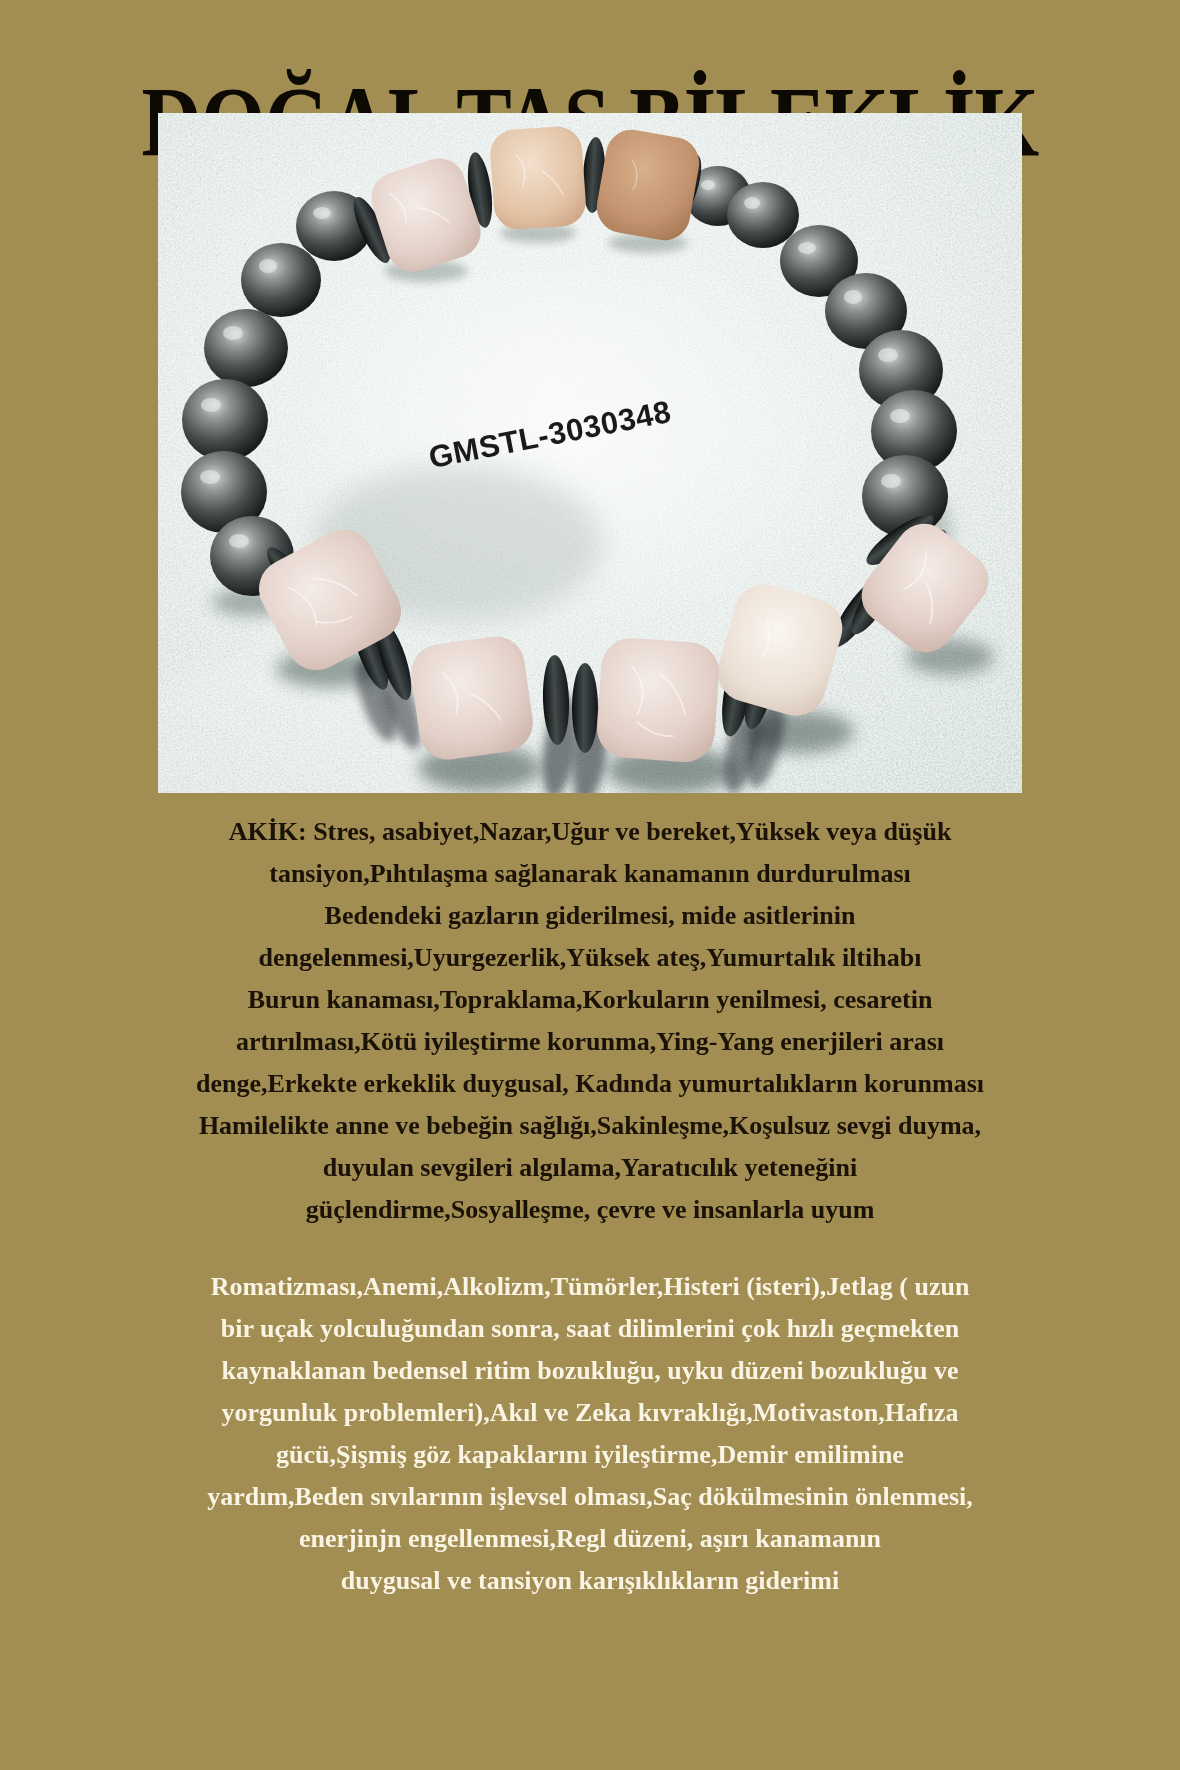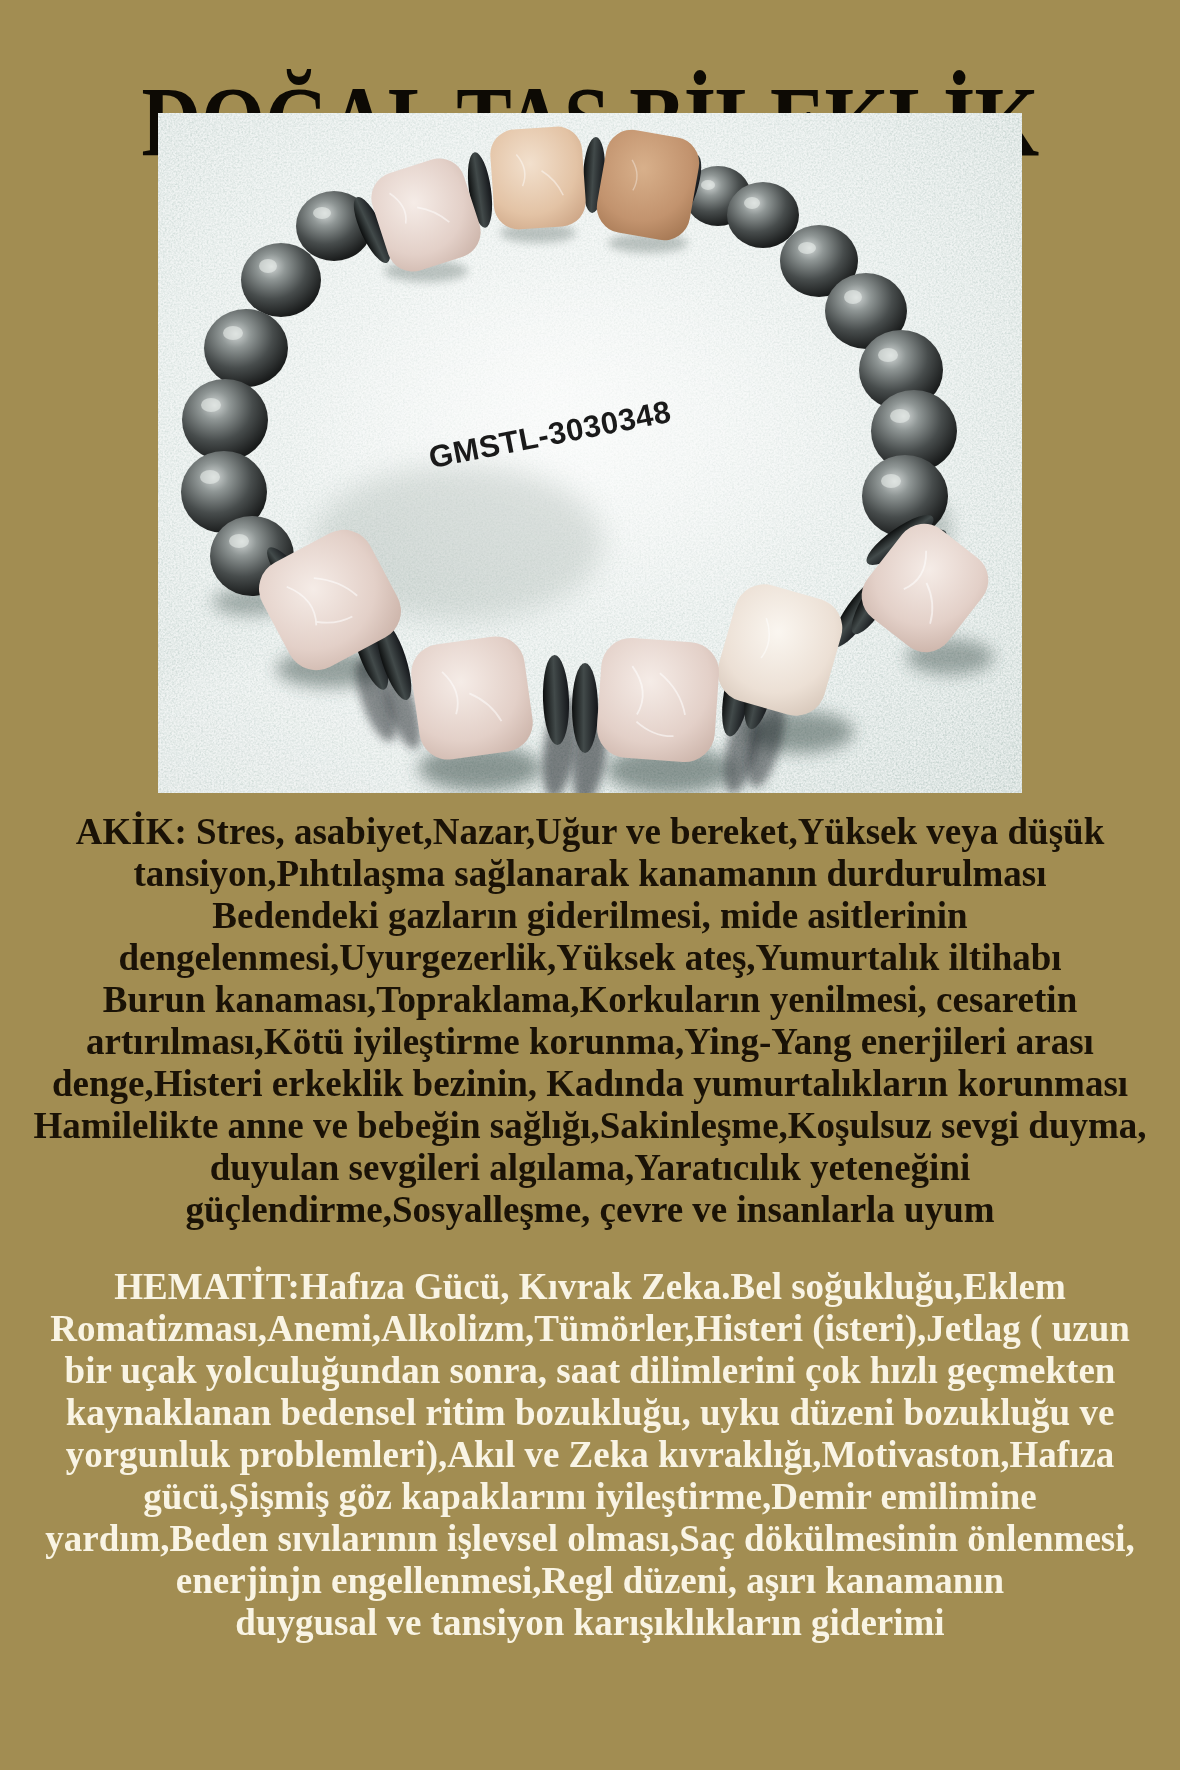--- a/index.html
+++ b/index.html
@@ -11,21 +11,21 @@
     transform:scaleX(0.84);transform-origin:50% 50%;
     letter-spacing:-1px;white-space:nowrap;
   }
   .photo{
     position:absolute;left:158px;top:113px;width:864px;height:680px;
     background:#cfdcd8;
   }
   .photo svg{display:block;width:864px;height:680px;}
   .para{
     position:absolute;left:0;width:1180px;text-align:center;
-    font-weight:bold;font-size:37px;line-height:42px;
+    font-weight:bold;font-size:26px;line-height:42px;
   }
   .para .line{white-space:nowrap;}
   .para-akik{top:811px;color:#1a1206;}
   .para-hematit{top:1266px;color:#f9f4e4;}
   .photo-label{
     font-family:"Liberation Sans","DejaVu Sans",sans-serif;
     font-weight:bold;font-size:31px;fill:#1a1a1a;letter-spacing:0.5px;
   }
 </style>
 </head>
@@ -265,28 +265,27 @@
     </svg>
   </div>
 
   <div class="para para-akik">
     <div class="line">AKİK: Stres, asabiyet,Nazar,Uğur ve bereket,Yüksek veya düşük</div>
     <div class="line">tansiyon,Pıhtılaşma sağlanarak kanamanın durdurulması</div>
     <div class="line">Bedendeki gazların giderilmesi, mide asitlerinin</div>
     <div class="line">dengelenmesi,Uyurgezerlik,Yüksek ateş,Yumurtalık iltihabı</div>
     <div class="line">Burun kanaması,Topraklama,Korkuların yenilmesi, cesaretin</div>
     <div class="line">artırılması,Kötü iyileştirme korunma,Ying-Yang enerjileri arası</div>
-    <div class="line">denge,Histeri erkeklik bezinin, Kadında yumurtalıkların korunması</div>
+    <div class="line">denge,Erkekte erkeklik duygusal, Kadında yumurtalıkların korunması</div>
     <div class="line">Hamilelikte anne ve bebeğin sağlığı,Sakinleşme,Koşulsuz sevgi duyma,</div>
     <div class="line">duyulan sevgileri algılama,Yaratıcılık yeteneğini</div>
     <div class="line">güçlendirme,Sosyalleşme, çevre ve insanlarla uyum</div>
   </div>
 
   <div class="para para-hematit">
-    <div class="line">HEMATİT:Hafıza Gücü, Kıvrak Zeka.Bel soğukluğu,Eklem</div>
     <div class="line">Romatizması,Anemi,Alkolizm,Tümörler,Histeri (isteri),Jetlag ( uzun</div>
     <div class="line">bir uçak yolculuğundan sonra, saat dilimlerini çok hızlı geçmekten</div>
     <div class="line">kaynaklanan bedensel ritim bozukluğu, uyku düzeni bozukluğu ve</div>
     <div class="line">yorgunluk problemleri),Akıl ve Zeka kıvraklığı,Motivaston,Hafıza</div>
     <div class="line">gücü,Şişmiş göz kapaklarını iyileştirme,Demir emilimine</div>
     <div class="line">yardım,Beden sıvılarının işlevsel olması,Saç dökülmesinin önlenmesi,</div>
     <div class="line">enerjinjn engellenmesi,Regl düzeni, aşırı kanamanın</div>
     <div class="line">duygusal ve tansiyon karışıklıkların giderimi</div>
   </div>
 

